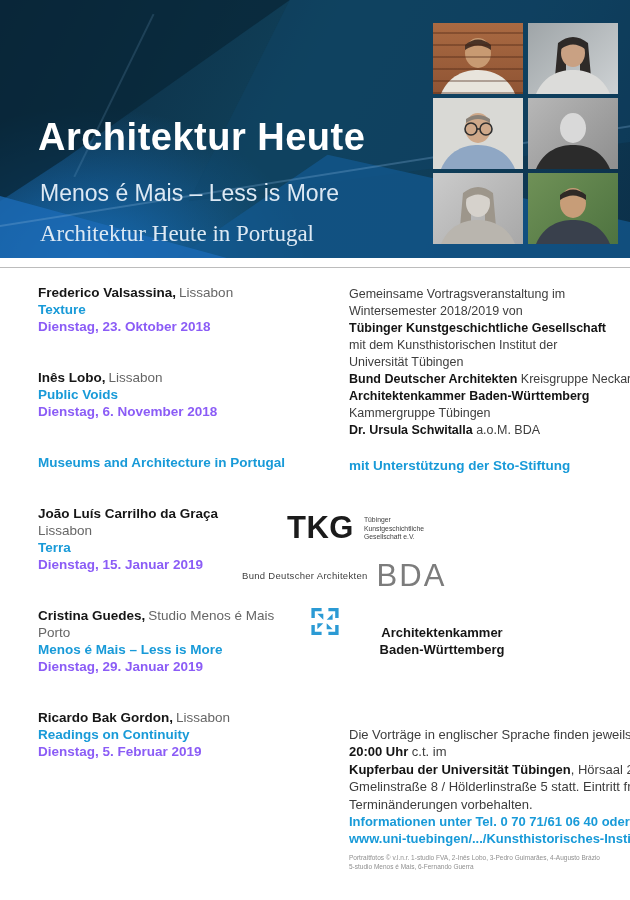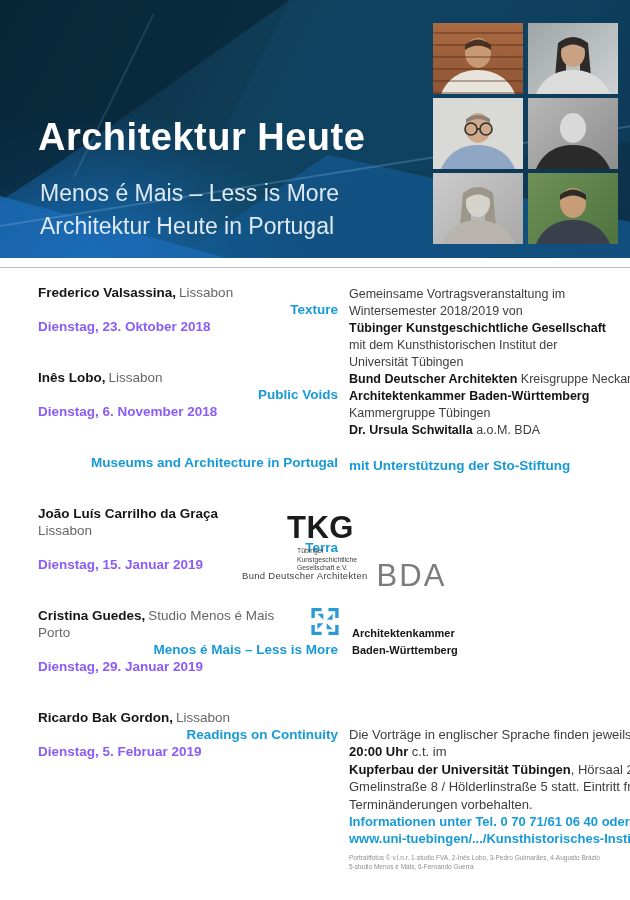--- a/index.html
+++ b/index.html
@@ -20,21 +20,21 @@
   .facet3{background:#13588f;clip-path:polygon(28% 100%,52% 60%,100% 86%,100% 100%);opacity:.75;}
   .facet4{background:#1b6ab5;clip-path:polygon(0 76%,36% 100%,0 100%);opacity:.8;}
   .edge1{position:absolute;left:-5%;top:66%;width:120%;height:2px;background:rgba(130,175,215,.30);transform:rotate(-9deg);}
   .edge2{position:absolute;left:18%;top:2%;width:2px;height:70%;background:rgba(130,175,215,.18);transform:rotate(26deg);}
   .hero h1{
     position:absolute;left:38px;top:116px;margin:0;z-index:3;
     font-size:38px;font-weight:bold;color:#ffffff;letter-spacing:.5px;
   }
   .hero .sub{position:absolute;left:40px;margin:0;z-index:3;font-size:23px;font-weight:400;color:#dde9f4;}
   .sub1{top:180px;}
-  .sub2{top:213px;}
+  .sub2{top:221px;font-family:Liberation Serif, serif;}
   
   .photos{
     position:absolute;left:433px;top:23px;z-index:3;
     display:grid;grid-template-columns:90px 90px;grid-auto-rows:71px;gap:4px 5px;
   }
   .photo{position:relative;overflow:hidden;}
   .photo svg{position:absolute;left:0;bottom:0;width:100%;height:100%;display:block;}
   .p1{background:linear-gradient(180deg,#aa6a42 0%,#8f5434 100%);}
   .p1::after{content:"";position:absolute;inset:0;background:repeating-linear-gradient(0deg,rgba(70,32,16,.35) 0 2px,transparent 2px 12px);}
   .p2{background:linear-gradient(135deg,#9fa5a8,#ced2d4);}
@@ -49,35 +49,35 @@
   .p5 .skin{fill:#d6d2cc;} .p5 .hair{fill:#9d968b;} .p5 .torso{fill:#b9b5ae;}
   .p6 .skin{fill:#c79d78;} .p6 .hair{fill:#2f2a26;} .p6 .torso{fill:#39404c;}
   
   .rule{position:absolute;left:0;top:267px;width:630px;height:1px;background:#bcbcbc;}
   
   .lectures{position:absolute;left:38px;top:284px;width:300px;}
   .lecture{margin:0 0 34px 0;font-size:13.5px;line-height:17px;}
   .lecture .name{font-weight:bold;color:#161616;}
   .lecture .aff{color:#666666;margin-left:3px;}
   .lecture .line2{color:#666666;}
-  .lecture .l-title{font-weight:bold;color:#189ad8;text-align:right;}
+  .lecture .l-title{font-weight:bold;color:#189ad8;}
   .lecture .l-date{font-weight:bold;color:#8b5cf6;}
   
   .org{position:absolute;left:349px;top:286px;width:276px;margin:0;font-size:12.5px;line-height:17px;color:#3d3d3d;white-space:nowrap;}
   .org .b{font-weight:bold;color:#141414;}
   .sto{position:absolute;left:349px;top:458px;font-size:13.5px;font-weight:bold;color:#189ad8;}
   
-  .logo-tkg{position:absolute;left:287px;top:512px;display:flex;align-items:flex-start;flex-direction:column;}
+  .logo-tkg{position:absolute;left:287px;top:512px;display:flex;align-items:flex-start;}
   .tkg-big{font-size:31px;font-weight:bold;color:#1b1b1b;letter-spacing:.5px;line-height:31px;}
   .tkg-small{margin-left:10px;padding-top:4px;font-size:6.8px;line-height:8.6px;color:#3f3f3f;}
   .logo-bda{position:absolute;left:242px;top:560px;display:flex;align-items:center;}
   .bda-label{font-size:9.5px;color:#3e3e3e;letter-spacing:.3px;}
   .bda-big{margin-left:9px;font-size:31px;color:#7c7c7c;letter-spacing:2px;line-height:31px;}
   .logo-ak{position:absolute;left:308px;top:603px;}
-  .ak-text{position:absolute;left:44px;top:22px;width:180px;font-size:11px;font-weight:bold;line-height:16.5px;color:#161616;white-space:nowrap;}
+  .ak-text{position:absolute;left:44px;top:22px;width:180px;font-size:13px;font-weight:bold;line-height:16.5px;color:#161616;white-space:nowrap;text-align:center;}
   
   .venue{position:absolute;left:349px;top:726px;width:280px;margin:0;font-size:13px;line-height:17.4px;color:#3d3d3d;white-space:nowrap;}
   .venue .b{font-weight:bold;color:#141414;}
   .venue .blue{font-weight:bold;color:#189ad8;}
   .credits{position:absolute;left:349px;top:853px;margin:0;font-size:6.5px;line-height:9px;color:#8f8f8f;}
 </style>
 </head>
 <body>
 
 <div class="page">

